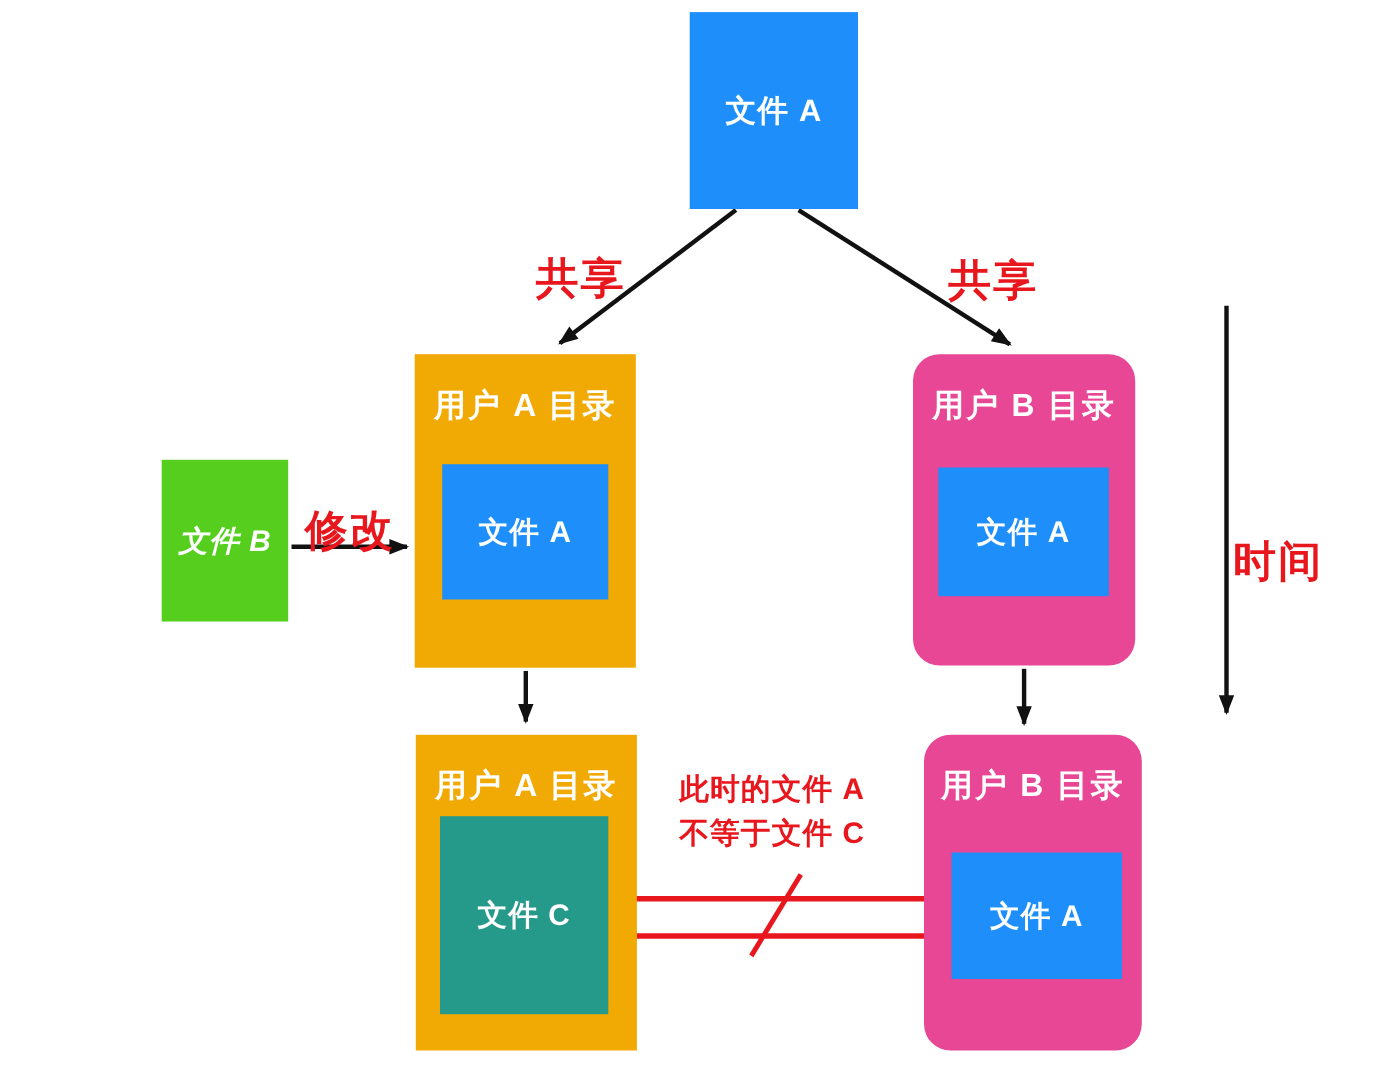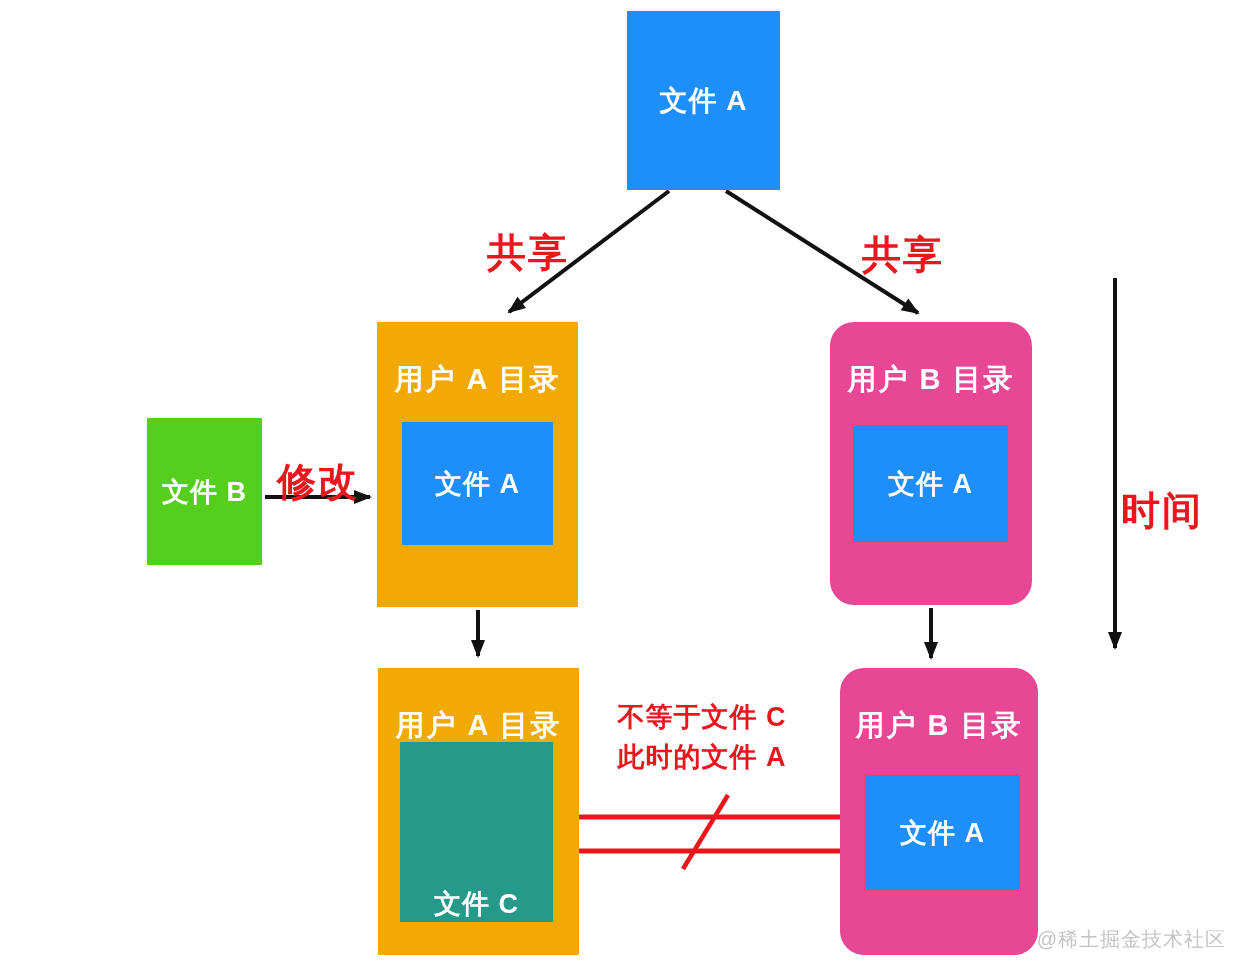--- a/index.html
+++ b/index.html
@@ -30,21 +30,21 @@
 
   .dir-box {
     position: absolute;
     color: #ffffff;
   }
   .dir-title {
     width: 100%;
     text-align: center;
     font-size: 29px;
     font-weight: 700;
-    padding-top: 38px;
+    padding-top: 27px;
     letter-spacing: 2px;
     color: #ffffff;
   }
   .inner-file {
     position: absolute;
     display: flex;
     align-items: center;
     justify-content: center;
     color: #ffffff;
     font-size: 27px;
@@ -111,57 +111,56 @@
     <line class="arrow-line" x1="1115" y1="278" x2="1115" y2="648" marker-end="url(#ah)"></line>
     <line class="red-line" x1="556" y1="817" x2="851" y2="817"></line>
     <line class="red-line" x1="556" y1="851" x2="851" y2="851"></line>
     <line class="red-slash" x1="683" y1="869" x2="728" y2="795"></line>
   </svg>
 
   <div class="node file-blue" style="left:627px; top:11px; width:153px; height:179px; font-size:28px;">
     <span>文件 A</span>
   </div>
 
-  <div class="node file-green" style="left:147px; top:418px; width:115px; height:147px; font-size:27px;">
+  <div class="node file-green" style="left:147px; top:418px; width:115px; height:147px; font-size:27px;font-style:italic;">
     <span>文件 B</span>
   </div>
 
   <div class="dir-box dir-orange" style="left:377px; top:322px; width:201px; height:285px;">
     <div class="dir-title">用户 A 目录</div>
     <div class="inner-file file-blue" style="left:25px; top:100px; width:151px; height:123px;">
       <span>文件 A</span>
     </div>
   </div>
 
   <div class="dir-box dir-pink" style="left:830px; top:322px; width:202px; height:283px;">
     <div class="dir-title">用户 B 目录</div>
     <div class="inner-file file-blue" style="left:23px; top:103px; width:155px; height:117px;">
       <span>文件 A</span>
     </div>
   </div>
 
   <div class="dir-box dir-orange" style="left:378px; top:668px; width:201px; height:287px;">
     <div class="dir-title">用户 A 目录</div>
-    <div class="inner-file file-teal" style="left:22px; top:74px; width:153px; height:180px;align-items:flex-end;">
+    <div class="inner-file file-teal" style="left:22px; top:74px; width:153px; height:180px;">
       <span>文件 C</span>
     </div>
   </div>
 
   <div class="dir-box dir-pink" style="left:840px; top:668px; width:198px; height:287px;">
     <div class="dir-title">用户 B 目录</div>
     <div class="inner-file file-blue" style="left:25px; top:107px; width:155px; height:115px;">
       <span>文件 A</span>
     </div>
   </div>
 
   <div class="red-label" style="left:528px; top:253px;">共享</div>
   <div class="red-label" style="left:903px; top:255px;">共享</div>
   <div class="red-label" style="left:318px; top:482px;">修改</div>
   <div class="red-label" style="left:1162px; top:463px;margin-top:48px;">时间</div>
 
   <div class="note" style="left:702px; top:697px;">
+    <div>此时的文件 A</div>
     <div>不等于文件 C</div>
-    <div>此时的文件 A</div>
   </div>
 
-  <div class="watermark">@稀土掘金技术社区</div>
 
 </div>
 
 </body></html>

